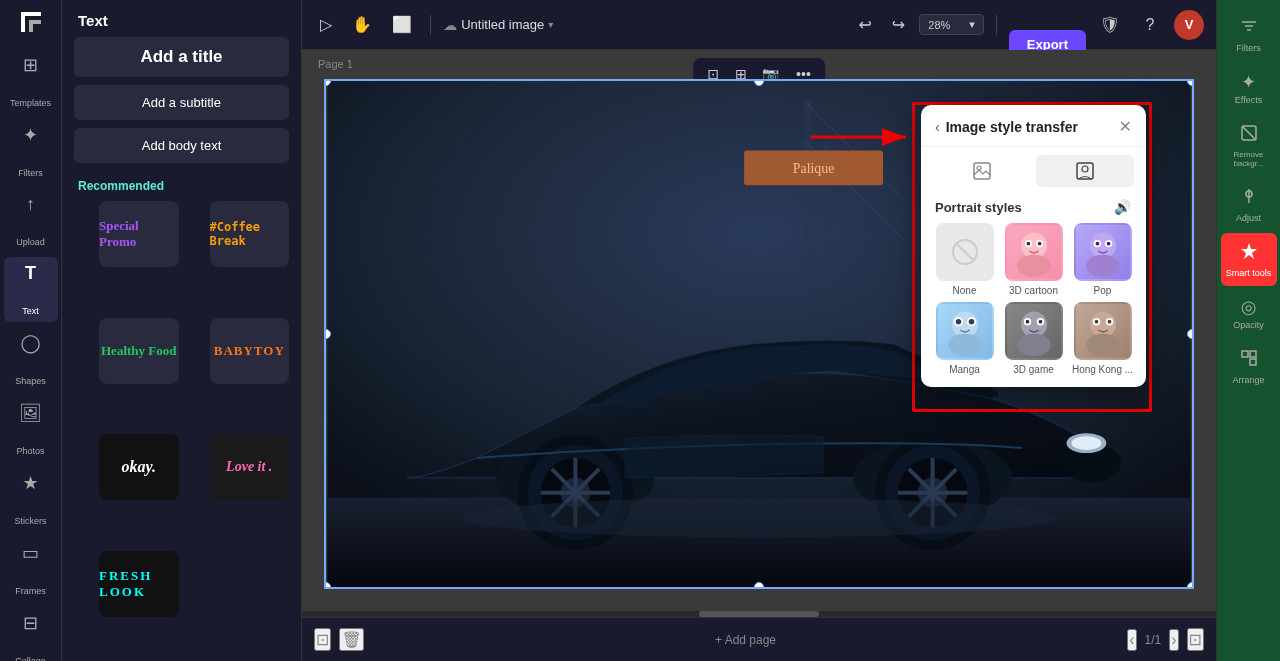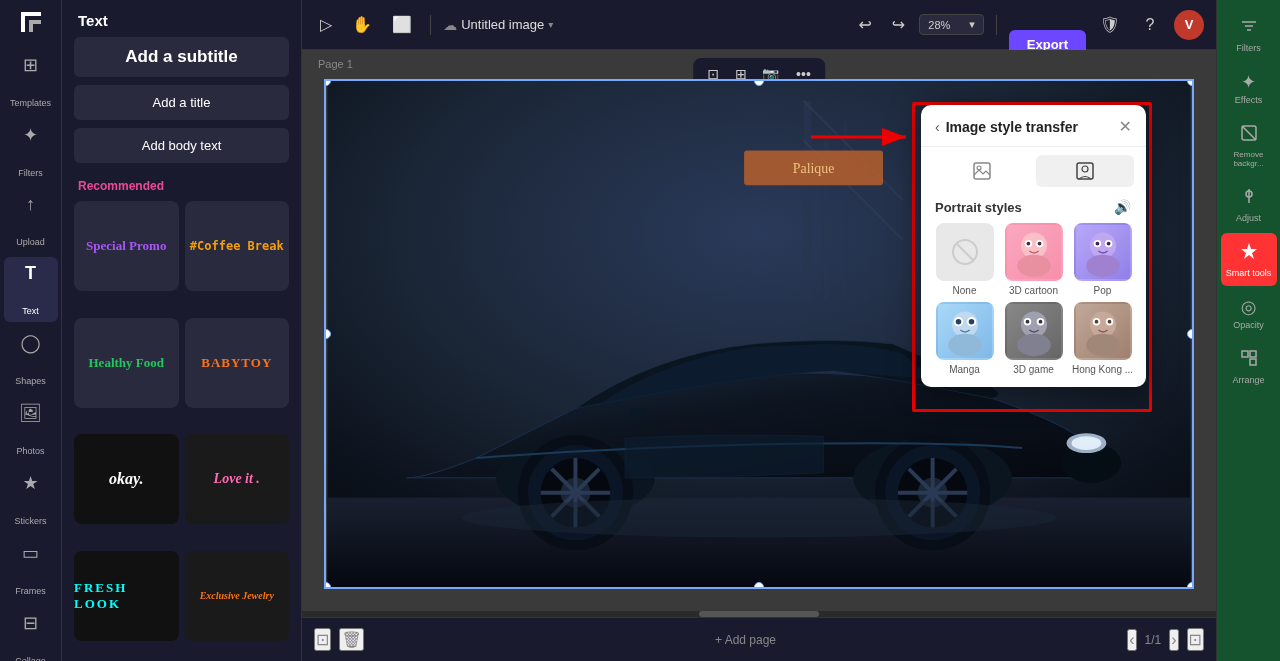--- a/index.html
+++ b/index.html
@@ -61,41 +61,42 @@
       padding: 10px;
       cursor: pointer;
       text-align: center;
       font-size: 13px;
     }
     .text-btn:first-child { font-size: 17px; font-weight: 700; }
     .text-btn:nth-child(2) { font-size: 13px; }
     .recommended-label {
       padding: 4px 16px 8px;
       font-size: 12px;
-      color: #ec4899;
+      color: #5eead4;
       font-weight: 600;
     }
     .style-grid {
       display: grid;
       grid-template-columns: 1fr 1fr;
       gap: 6px;
       padding: 0 12px;
       overflow-y: auto;
       flex: 1;
     }
     .style-card {
       background: #2a2a3e;
       border-radius: 8px;
-      height: 90px;
+      height: 66px;
       display: flex;
       align-items: center;
       justify-content: center;
       cursor: pointer;
       overflow: hidden;
       position: relative;
+      margin-left: 25px;
     }
     .style-card .card-text { font-size: 14px; font-weight: 700; }
 
     
     .main-area {
       flex: 1;
       display: flex;
       flex-direction: column;
       background: #2d2d2d;
       position: relative;
@@ -333,22 +334,22 @@
   <div style="margin-top:auto;padding-bottom:8px;">
     <div class="sidebar-item">
       <span class="si-icon">⊡</span>
     </div>
   </div>
 </div>
 
 <div class="panel">
   <div class="panel-header">Text</div>
   <div class="panel-text-buttons">
+    <button class="text-btn">Add a title</button>
     <button class="text-btn">Add a subtitle</button>
-    <button class="text-btn">Add a title</button>
     <button class="text-btn">Add body text</button>
   </div>
   <div class="recommended-label">Recommended</div>
   <div class="style-grid">
 
     <div class="style-card">
       <span class="card-text" style="color:#a855f7;font-family:cursive;font-size:13px;">Special Promo</span>
     </div>
 
     <div class="style-card">
@@ -368,23 +369,20 @@
     </div>
 
     <div class="style-card" style="background:#1a1a1a;">
       <span class="card-text" style="color:#ff69b4;font-family:cursive;font-size:14px;font-style:italic;">Love it .</span>
     </div>
 
     <div class="style-card" style="background:#111;">
       <span class="card-text" style="color:#0ff;font-family:Liberation Serif, serif;font-size:13px;letter-spacing:2px;font-weight:700;">FRESH LOOK</span>
     </div>
 
-    <div class="style-card" style="background:#1a1a1a;">
-      <span class="card-text" style="color:#f97316;font-family:Georgia,serif;font-size:10px;font-style:italic;">Exclusive Jewelry</span>
-    </div>
   </div>
 </div>
 
 <div class="main-area">
 
   <div class="topbar">
     <button class="tool-btn">▷</button>
     <button class="tool-btn">✋</button>
     <button class="tool-btn">⬜</button>
     <div style="width:1px;height:20px;background:#444;margin:0 4px;"></div>

